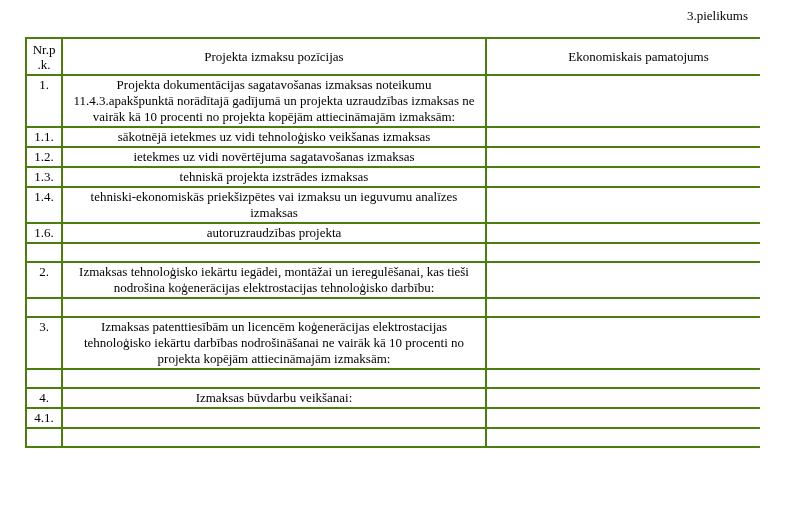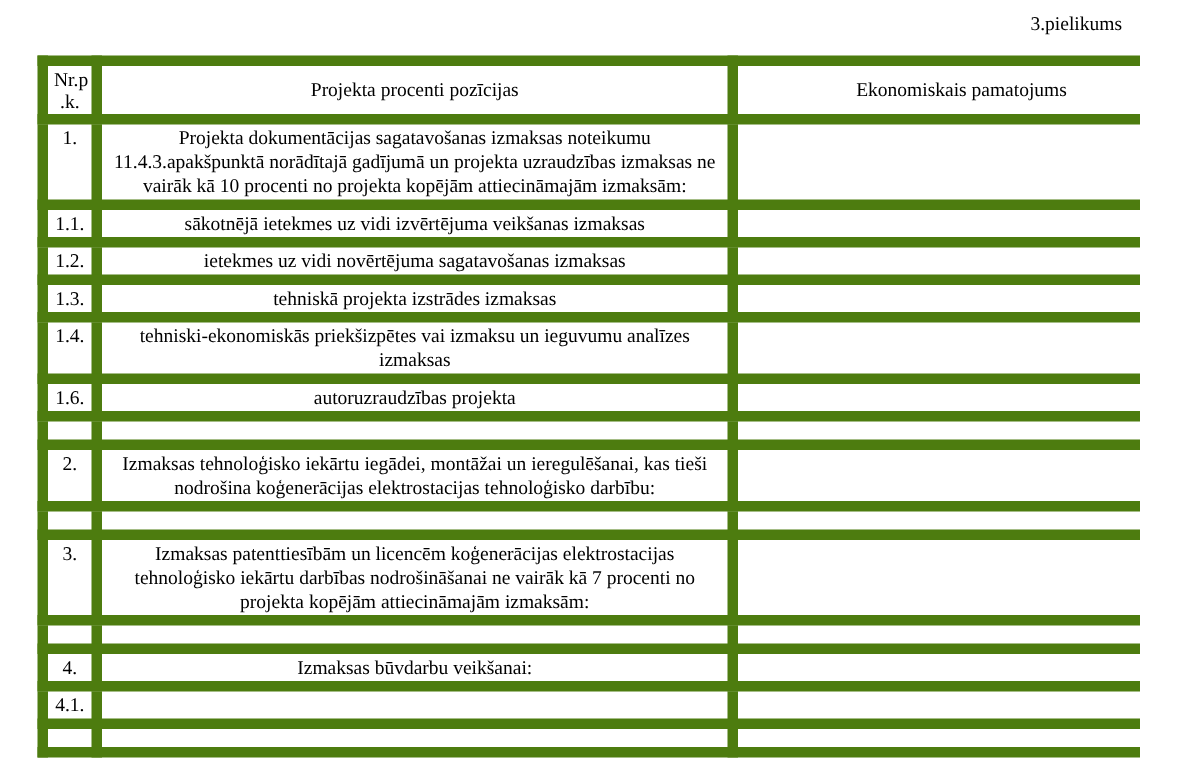--- a/index.html
+++ b/index.html
@@ -29,21 +29,21 @@
     letter-spacing: 0.2px;
   }
   table.main-table {
     border-collapse: collapse;
     margin: 14px 0 0 25px;
     width: 765px;
     table-layout: fixed;
     border: 2px solid #000000;
   }
   .main-table th, .main-table td {
-    border: 7px solid #4d7c0f;
+    border: 2px solid #4d7c0f;
     font-size: 13px;
     line-height: 16px;
     padding: 1px 4px;
     margin-left: 20px;
   }
   .main-table th {
     font-weight: normal;
     text-align: center;
     vertical-align: middle;
     height: 37px;
@@ -62,33 +62,33 @@
 <div class="page">
 
   <div class="appendix">3.pielikums</div>
 
 
   <table class="main-table">
     <thead>
       <tr>
         <th class="col-num">Nr.p
 .k.</th>
-        <th class="col-pos">Projekta procenti pozīcijas</th>
+        <th class="col-pos">Projekta izmaksu pozīcijas</th>
         <th class="col-just">Ekonomiskais pamatojums</th>
       </tr>
     </thead>
     <tbody>
         <tr>
           <td class="col-num">1.</td>
           <td class="col-pos">Projekta dokumentācijas sagatavošanas izmaksas noteikumu 11.4.3.apakšpunktā norādītajā gadījumā un projekta uzraudzības izmaksas ne vairāk kā 10 procenti no projekta kopējām attiecināmajām izmaksām:</td>
           <td class="col-just"></td>
         </tr>
         <tr>
           <td class="col-num">1.1.</td>
-          <td class="col-pos">sākotnējā ietekmes uz vidi izvērtējuma veikšanas izmaksas</td>
+          <td class="col-pos">sākotnējā ietekmes uz vidi tehnoloģisko veikšanas izmaksas</td>
           <td class="col-just"></td>
         </tr>
         <tr>
           <td class="col-num">1.2.</td>
           <td class="col-pos">ietekmes uz vidi novērtējuma sagatavošanas izmaksas</td>
           <td class="col-just"></td>
         </tr>
         <tr>
           <td class="col-num">1.3.</td>
           <td class="col-pos">tehniskā projekta izstrādes izmaksas</td>
@@ -114,21 +114,21 @@
           <td class="col-pos">Izmaksas tehnoloģisko iekārtu iegādei, montāžai un ieregulēšanai, kas tieši nodrošina koģenerācijas elektrostacijas tehnoloģisko darbību:</td>
           <td class="col-just"></td>
         </tr>
         <tr class="spacer">
           <td class="col-num"></td>
           <td class="col-pos"></td>
           <td class="col-just"></td>
         </tr>
         <tr>
           <td class="col-num">3.</td>
-          <td class="col-pos">Izmaksas patenttiesībām un licencēm koģenerācijas elektrostacijas tehnoloģisko iekārtu darbības nodrošināšanai ne vairāk kā 7 procenti no projekta kopējām attiecināmajām izmaksām:</td>
+          <td class="col-pos">Izmaksas patenttiesībām un licencēm koģenerācijas elektrostacijas tehnoloģisko iekārtu darbības nodrošināšanai ne vairāk kā 10 procenti no projekta kopējām attiecināmajām izmaksām:</td>
           <td class="col-just"></td>
         </tr>
         <tr class="spacer">
           <td class="col-num"></td>
           <td class="col-pos"></td>
           <td class="col-just"></td>
         </tr>
         <tr>
           <td class="col-num">4.</td>
           <td class="col-pos">Izmaksas būvdarbu veikšanai:</td>

